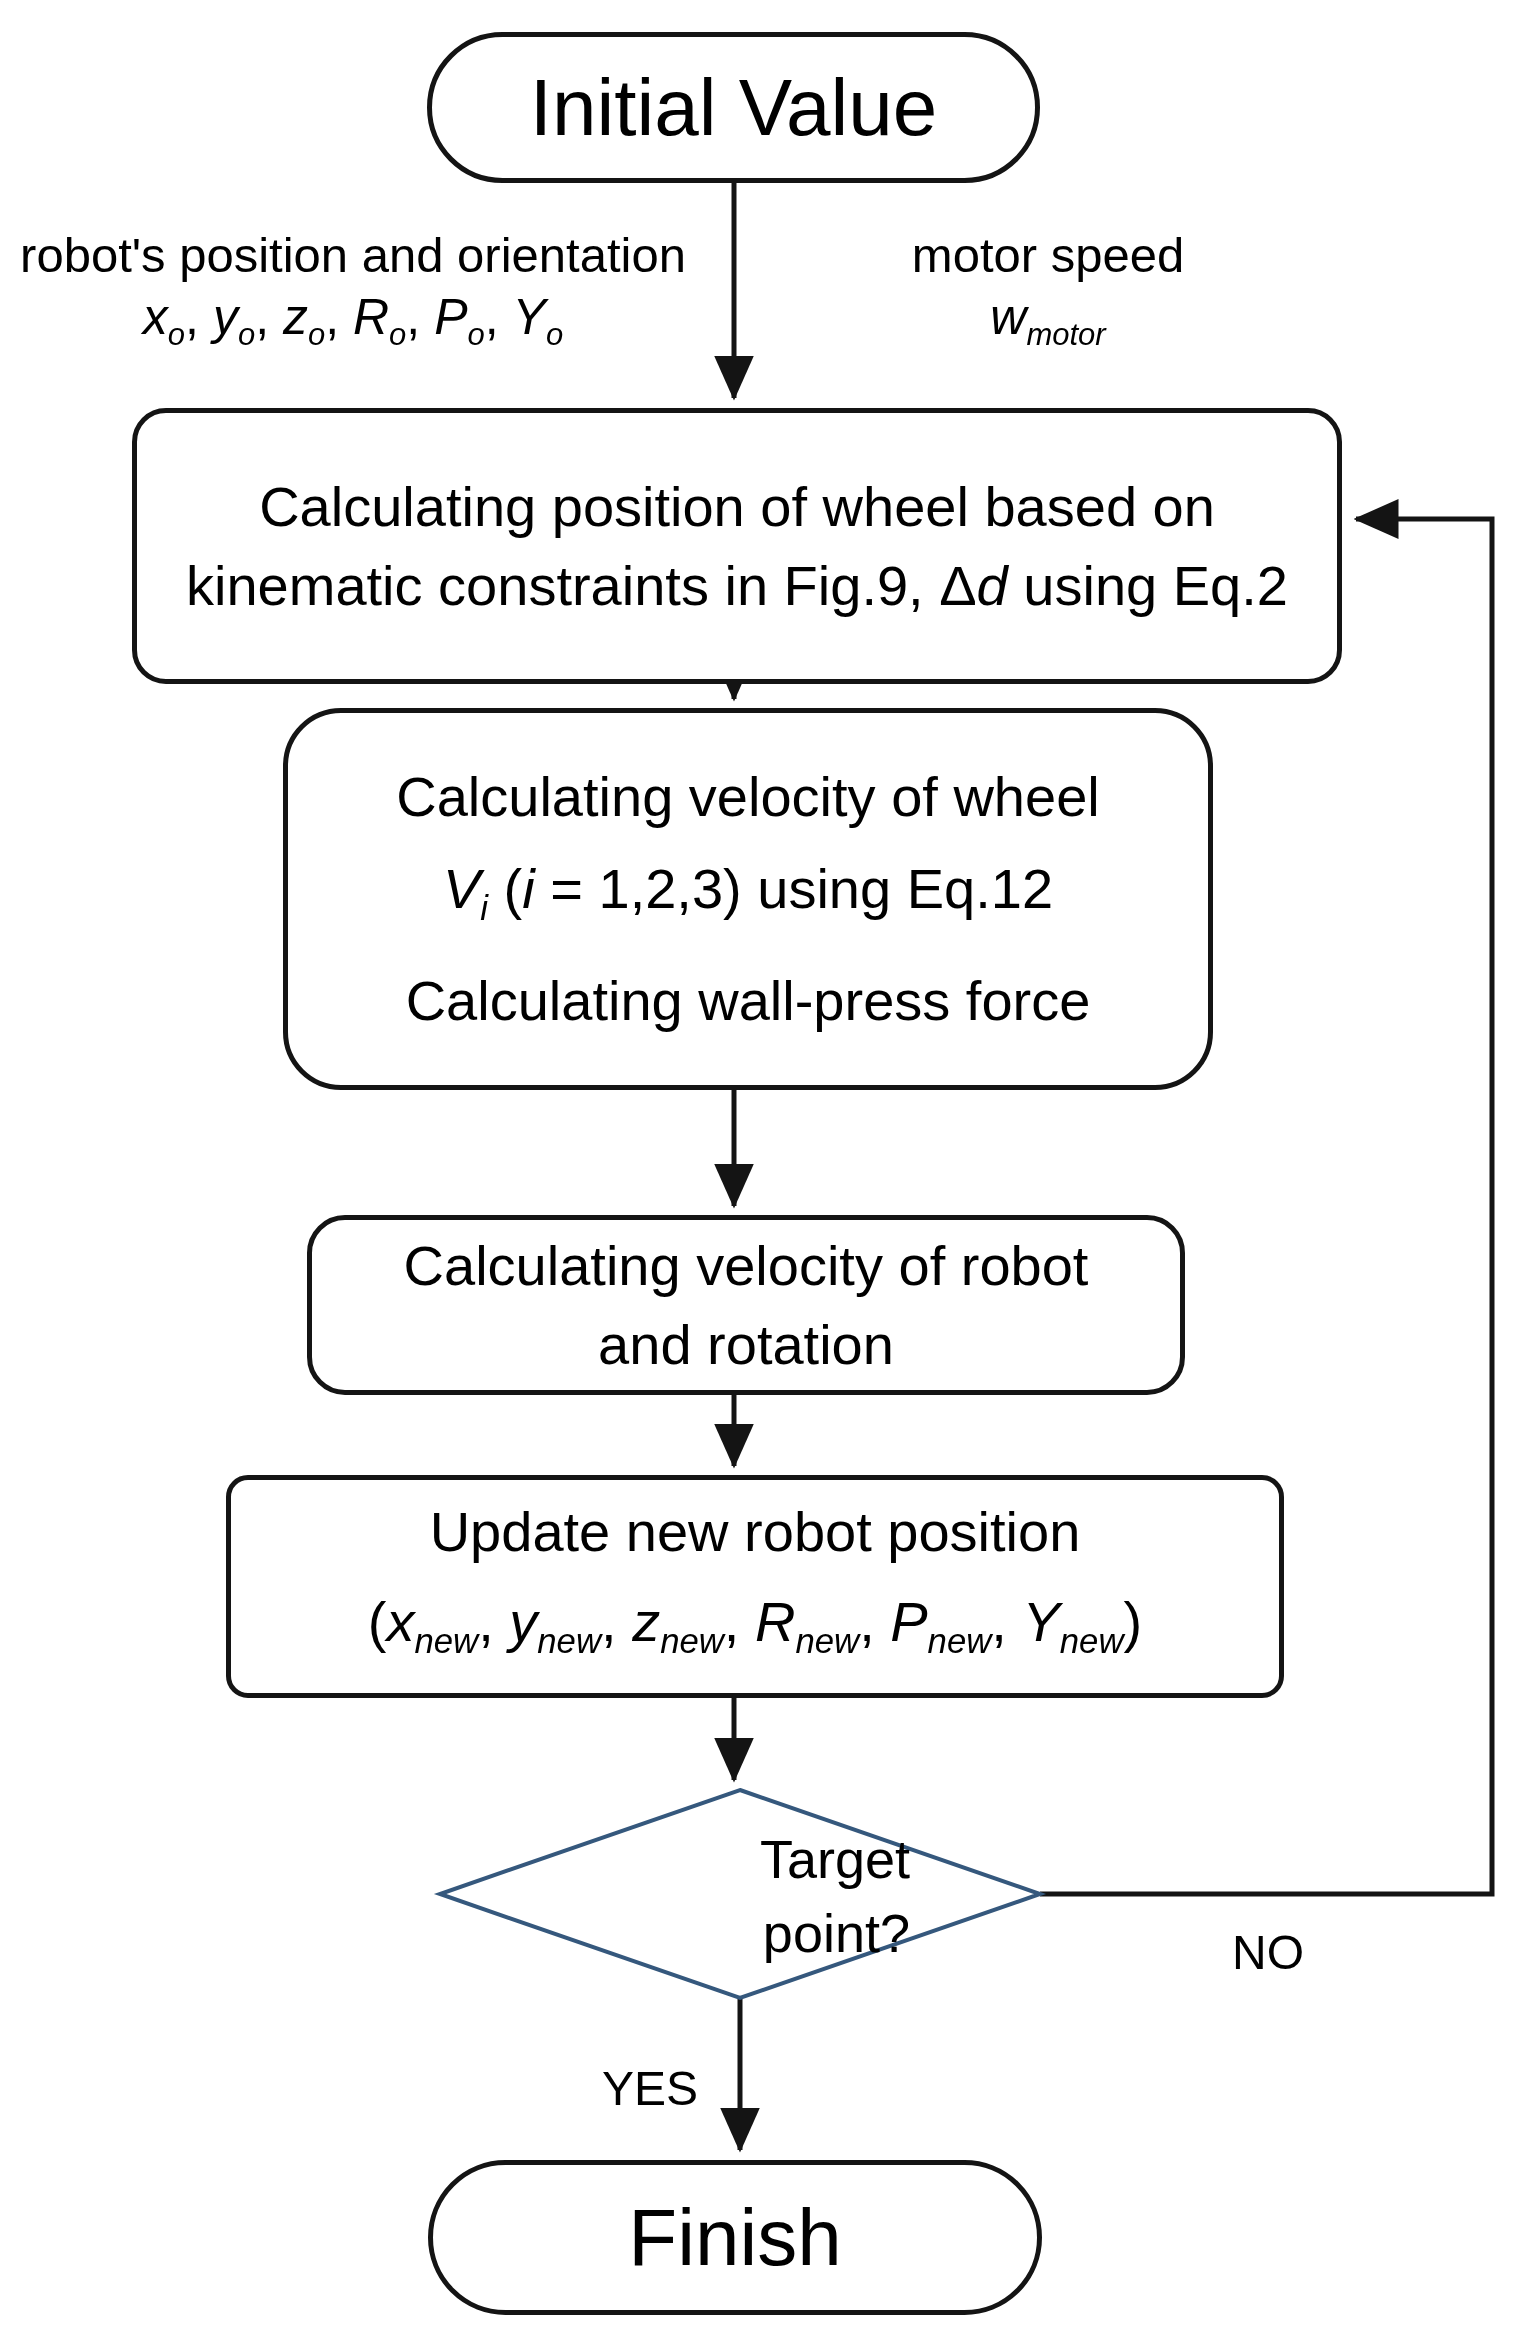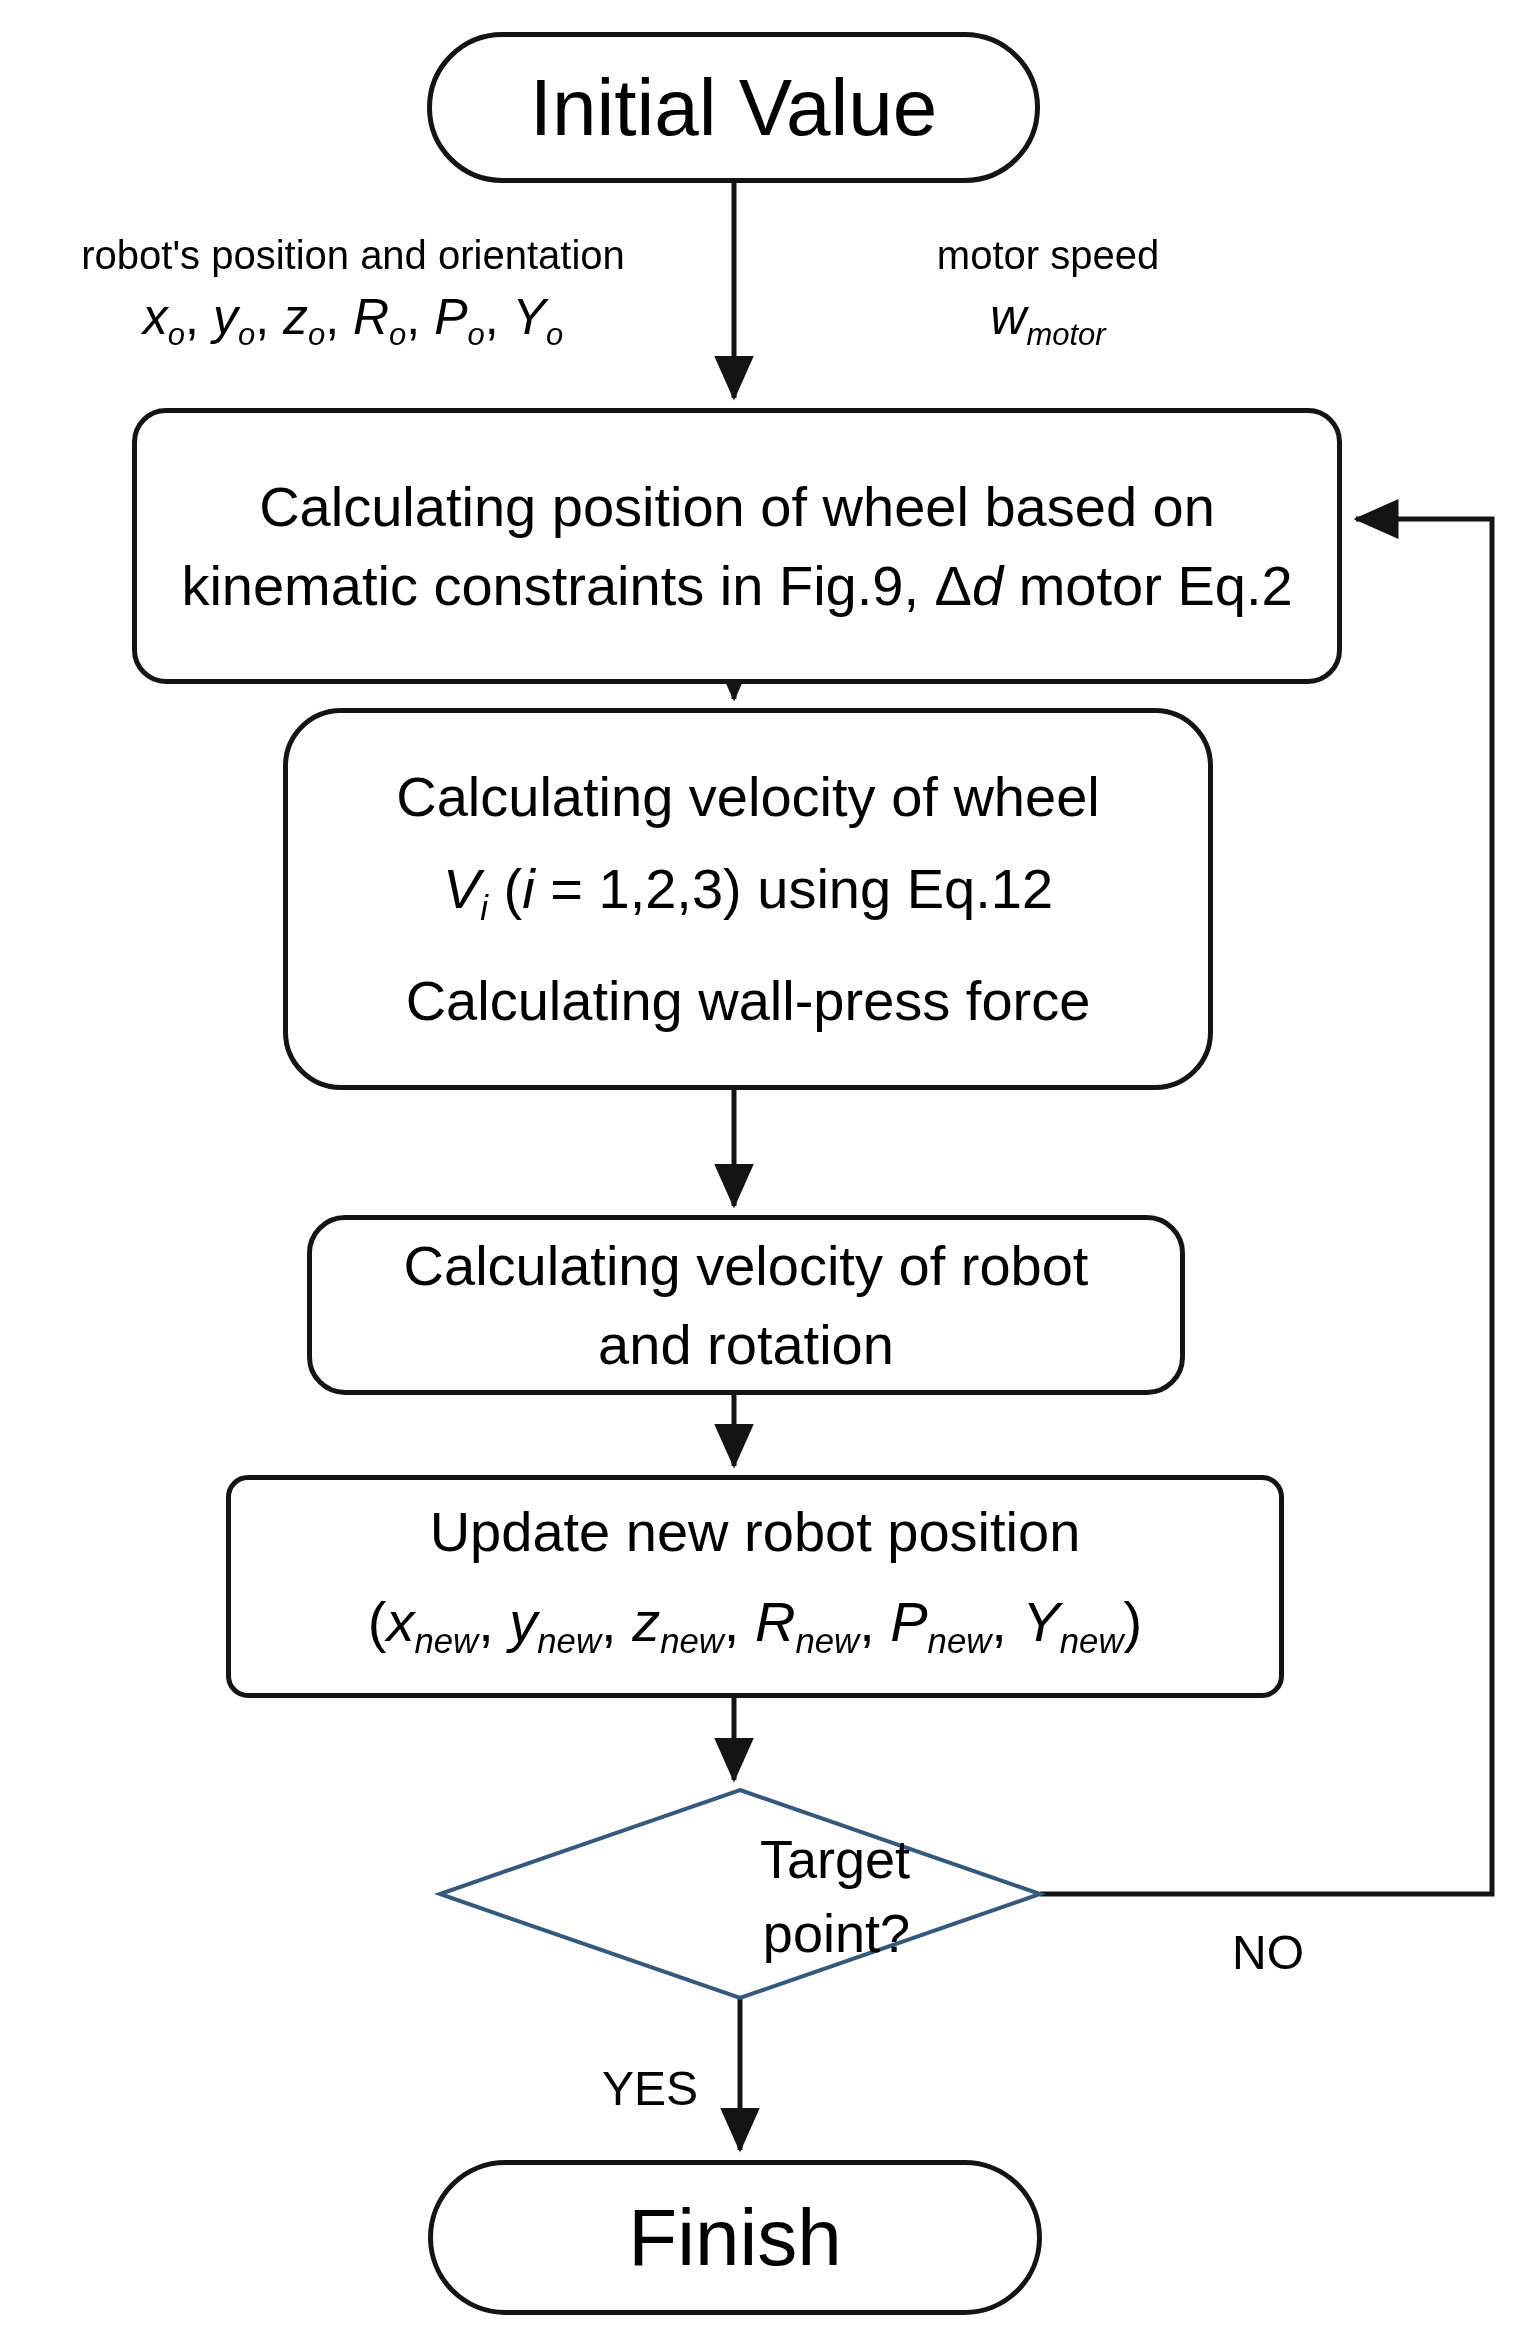--- a/index.html
+++ b/index.html
@@ -23,21 +23,21 @@
     text-align: center;
   }
   .terminator { border-radius: 90px; }
   .shape p { margin: 0; white-space: nowrap; }
   .terminator-label { font-size: 80px; line-height: 1; }
   .box1-text  { font-size: 56px; line-height: 79px; }
   .box2-text  { font-size: 56px; line-height: 92px; }
   .box3-text  { font-size: 56px; line-height: 79px; }
   .box4-text  { font-size: 56px; line-height: 90px; }
   .annotation { text-align: center; }
-  .annotation .plain { font-size: 40px; line-height: 58px; margin: 0; white-space: nowrap; }
+  .annotation .plain { font-size: 49px; line-height: 58px; margin: 0; white-space: nowrap; }
   .annotation .math  { font-size: 50px; line-height: 66px; margin: 0; white-space: nowrap; }
   .it  { font-style: italic; }
   .sub { font-size: 0.62em; vertical-align: -0.35em; font-style: italic; }
   .edge-label { font-size: 48px; line-height: 62px; text-align: center; white-space: nowrap; }
   .decision-text { font-size: 54px; line-height: 74px; text-align: right; }
   svg.layer { position: absolute; left: 0; top: 0; }
 </style>
 </head>
 <body>
 
@@ -71,21 +71,21 @@
     <p class="math"><span class="it">x</span><span class="sub">o</span><span>, </span><span class="it">y</span><span class="sub">o</span><span>, </span><span class="it">z</span><span class="sub">o</span><span>, </span><span class="it">R</span><span class="sub">o</span><span>, </span><span class="it">P</span><span class="sub">o</span><span>, </span><span class="it">Y</span><span class="sub">o</span></p>
   </div>
 
   <div class="abs annotation" style="left:858px; top:226px; width:380px;">
     <p class="plain">motor speed</p>
     <p class="math"><span class="it">w</span><span class="sub">motor</span></p>
   </div>
 
   <div class="abs shape" style="left:132px; top:408px; width:1210px; height:276px; border-radius:34px;">
     <p class="box1-text">Calculating position of wheel based on</p>
-    <p class="box1-text"><span>kinematic constraints in Fig.9, </span><span>Δ</span><span class="it">d</span><span> motor Eq.2</span></p>
+    <p class="box1-text"><span>kinematic constraints in Fig.9, </span><span>Δ</span><span class="it">d</span><span> using Eq.2</span></p>
   </div>
 
   <div class="abs shape" style="left:283px; top:708px; width:930px; height:382px; border-radius:58px;">
     <p class="box2-text">Calculating velocity of wheel</p>
     <p class="box2-text"><span class="it">V</span><span class="sub">i</span><span> (</span><span class="it">i</span><span> = 1,2,3) using Eq.12</span></p>
     <p class="box2-text">Calculating wall-press force</p>
   </div>
 
   <div class="abs shape" style="left:307px; top:1215px; width:878px; height:180px; border-radius:38px;text-align:right;">
     <p class="box3-text">Calculating velocity of robot</p>

